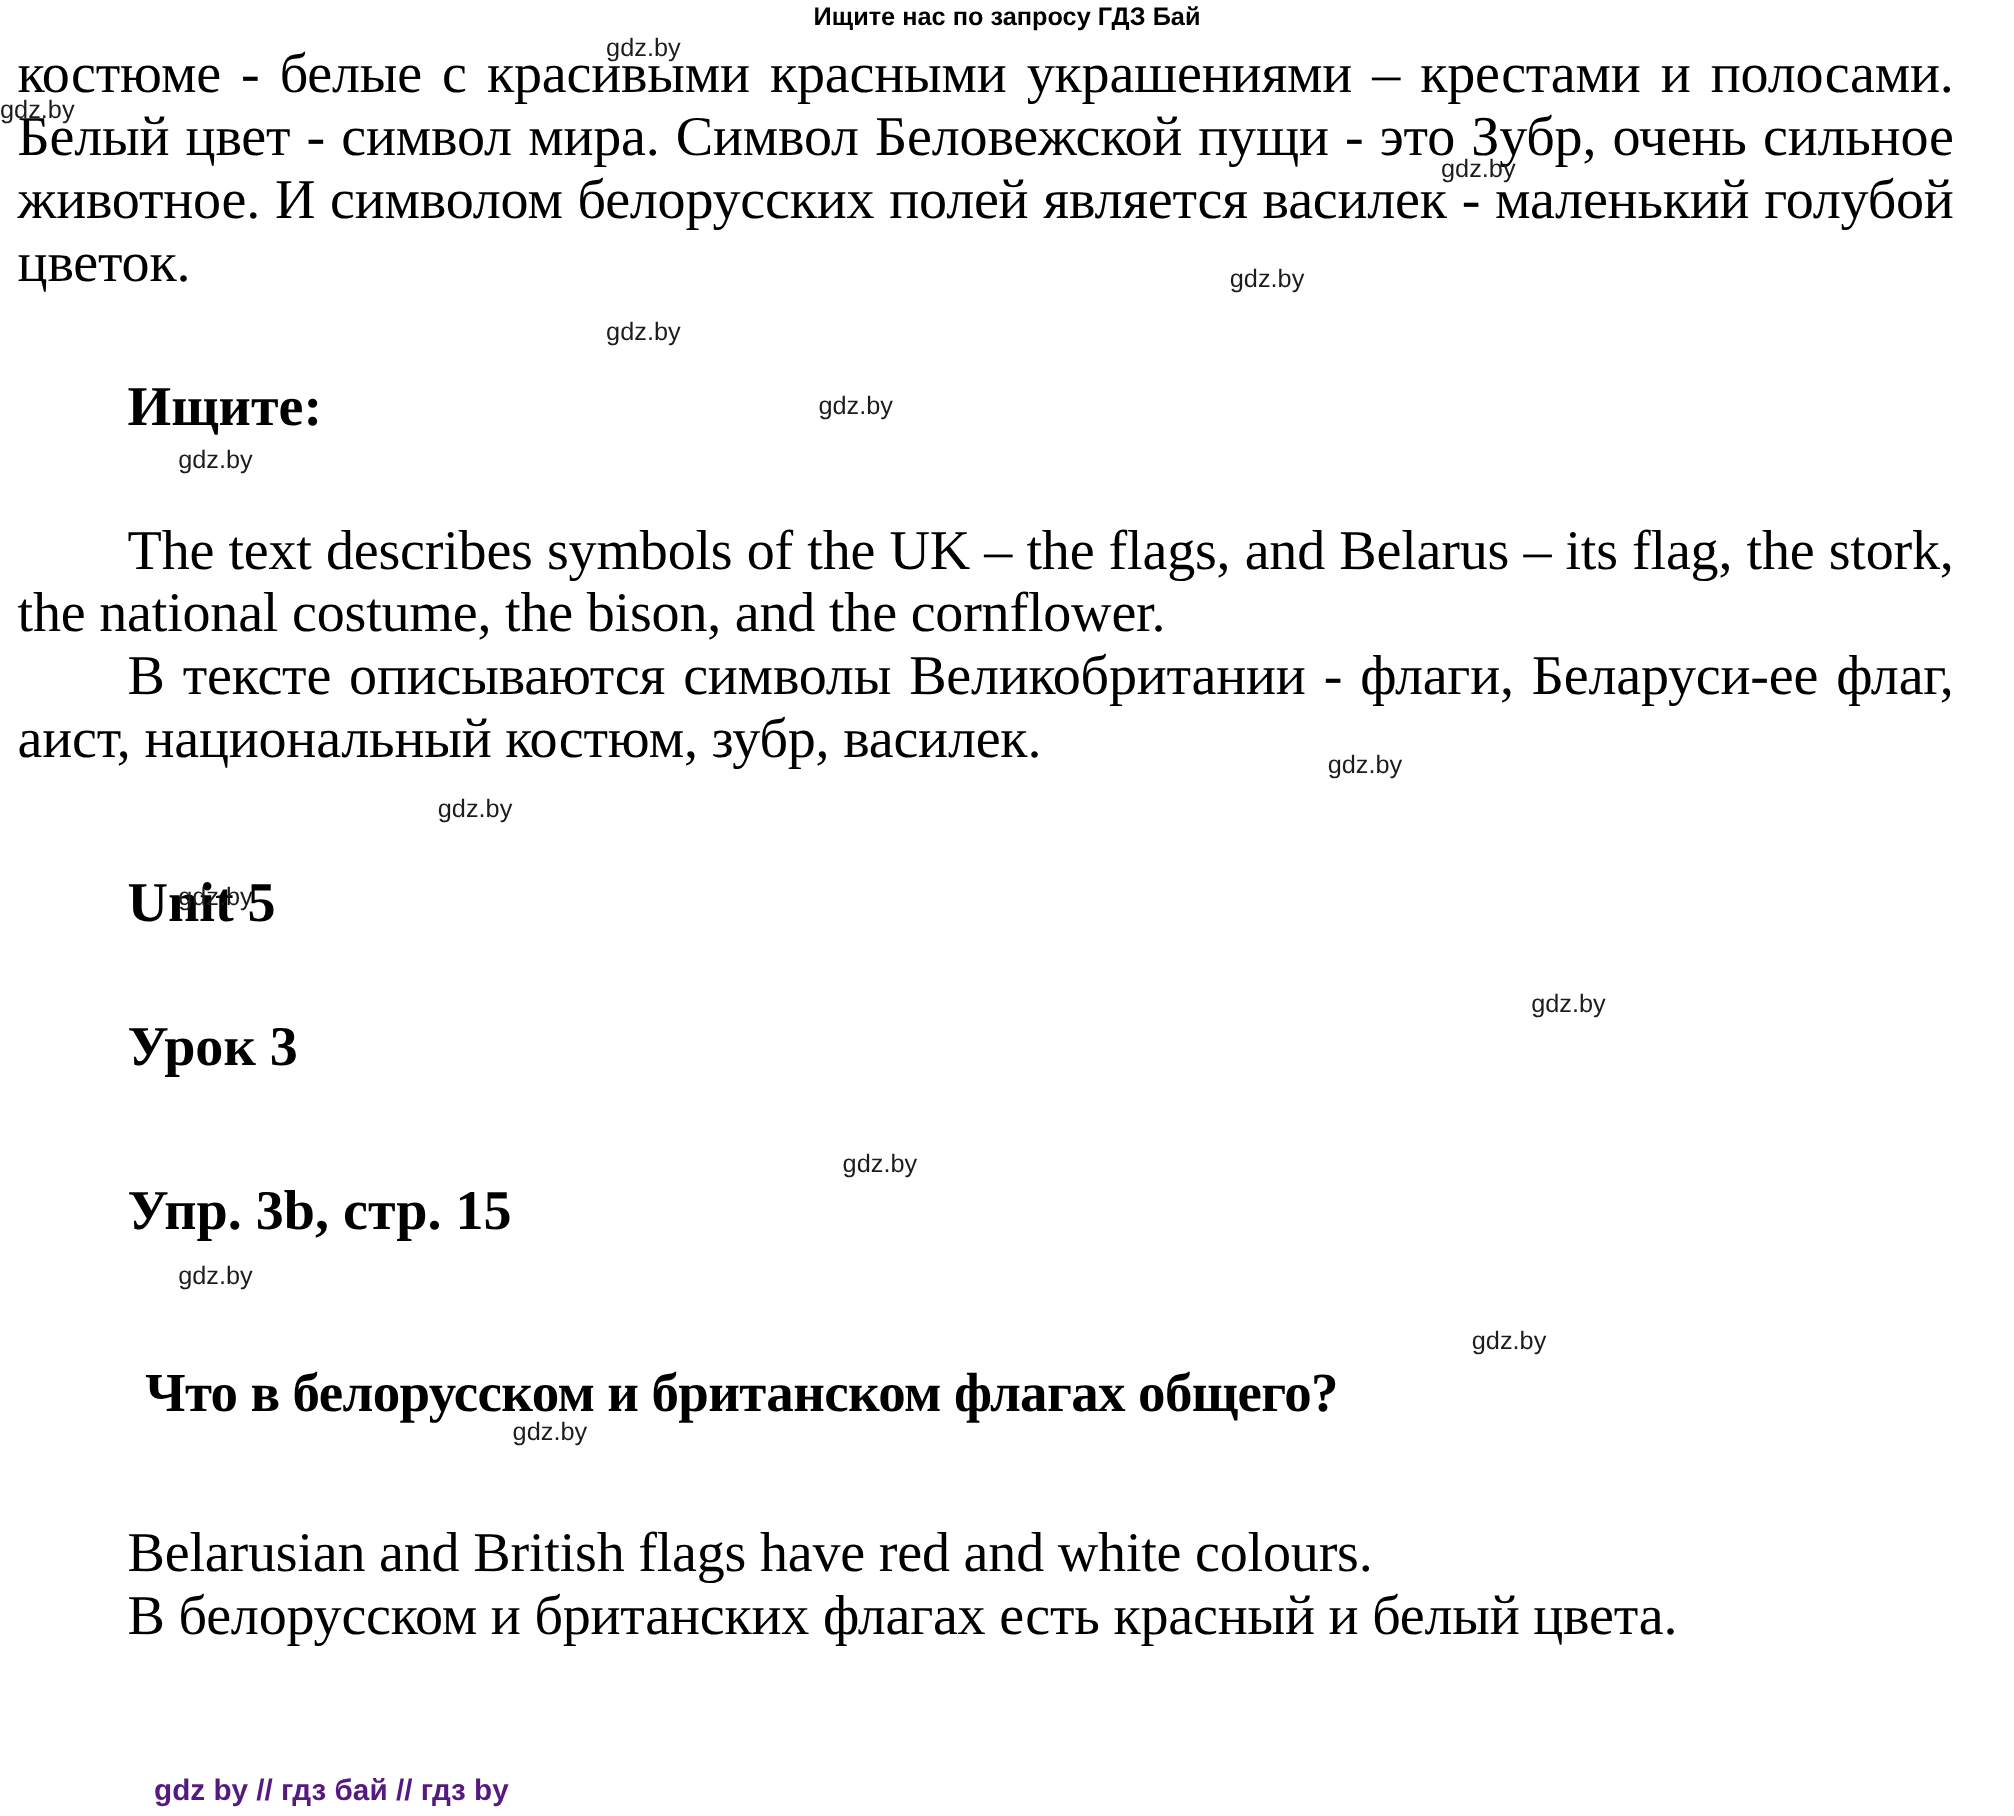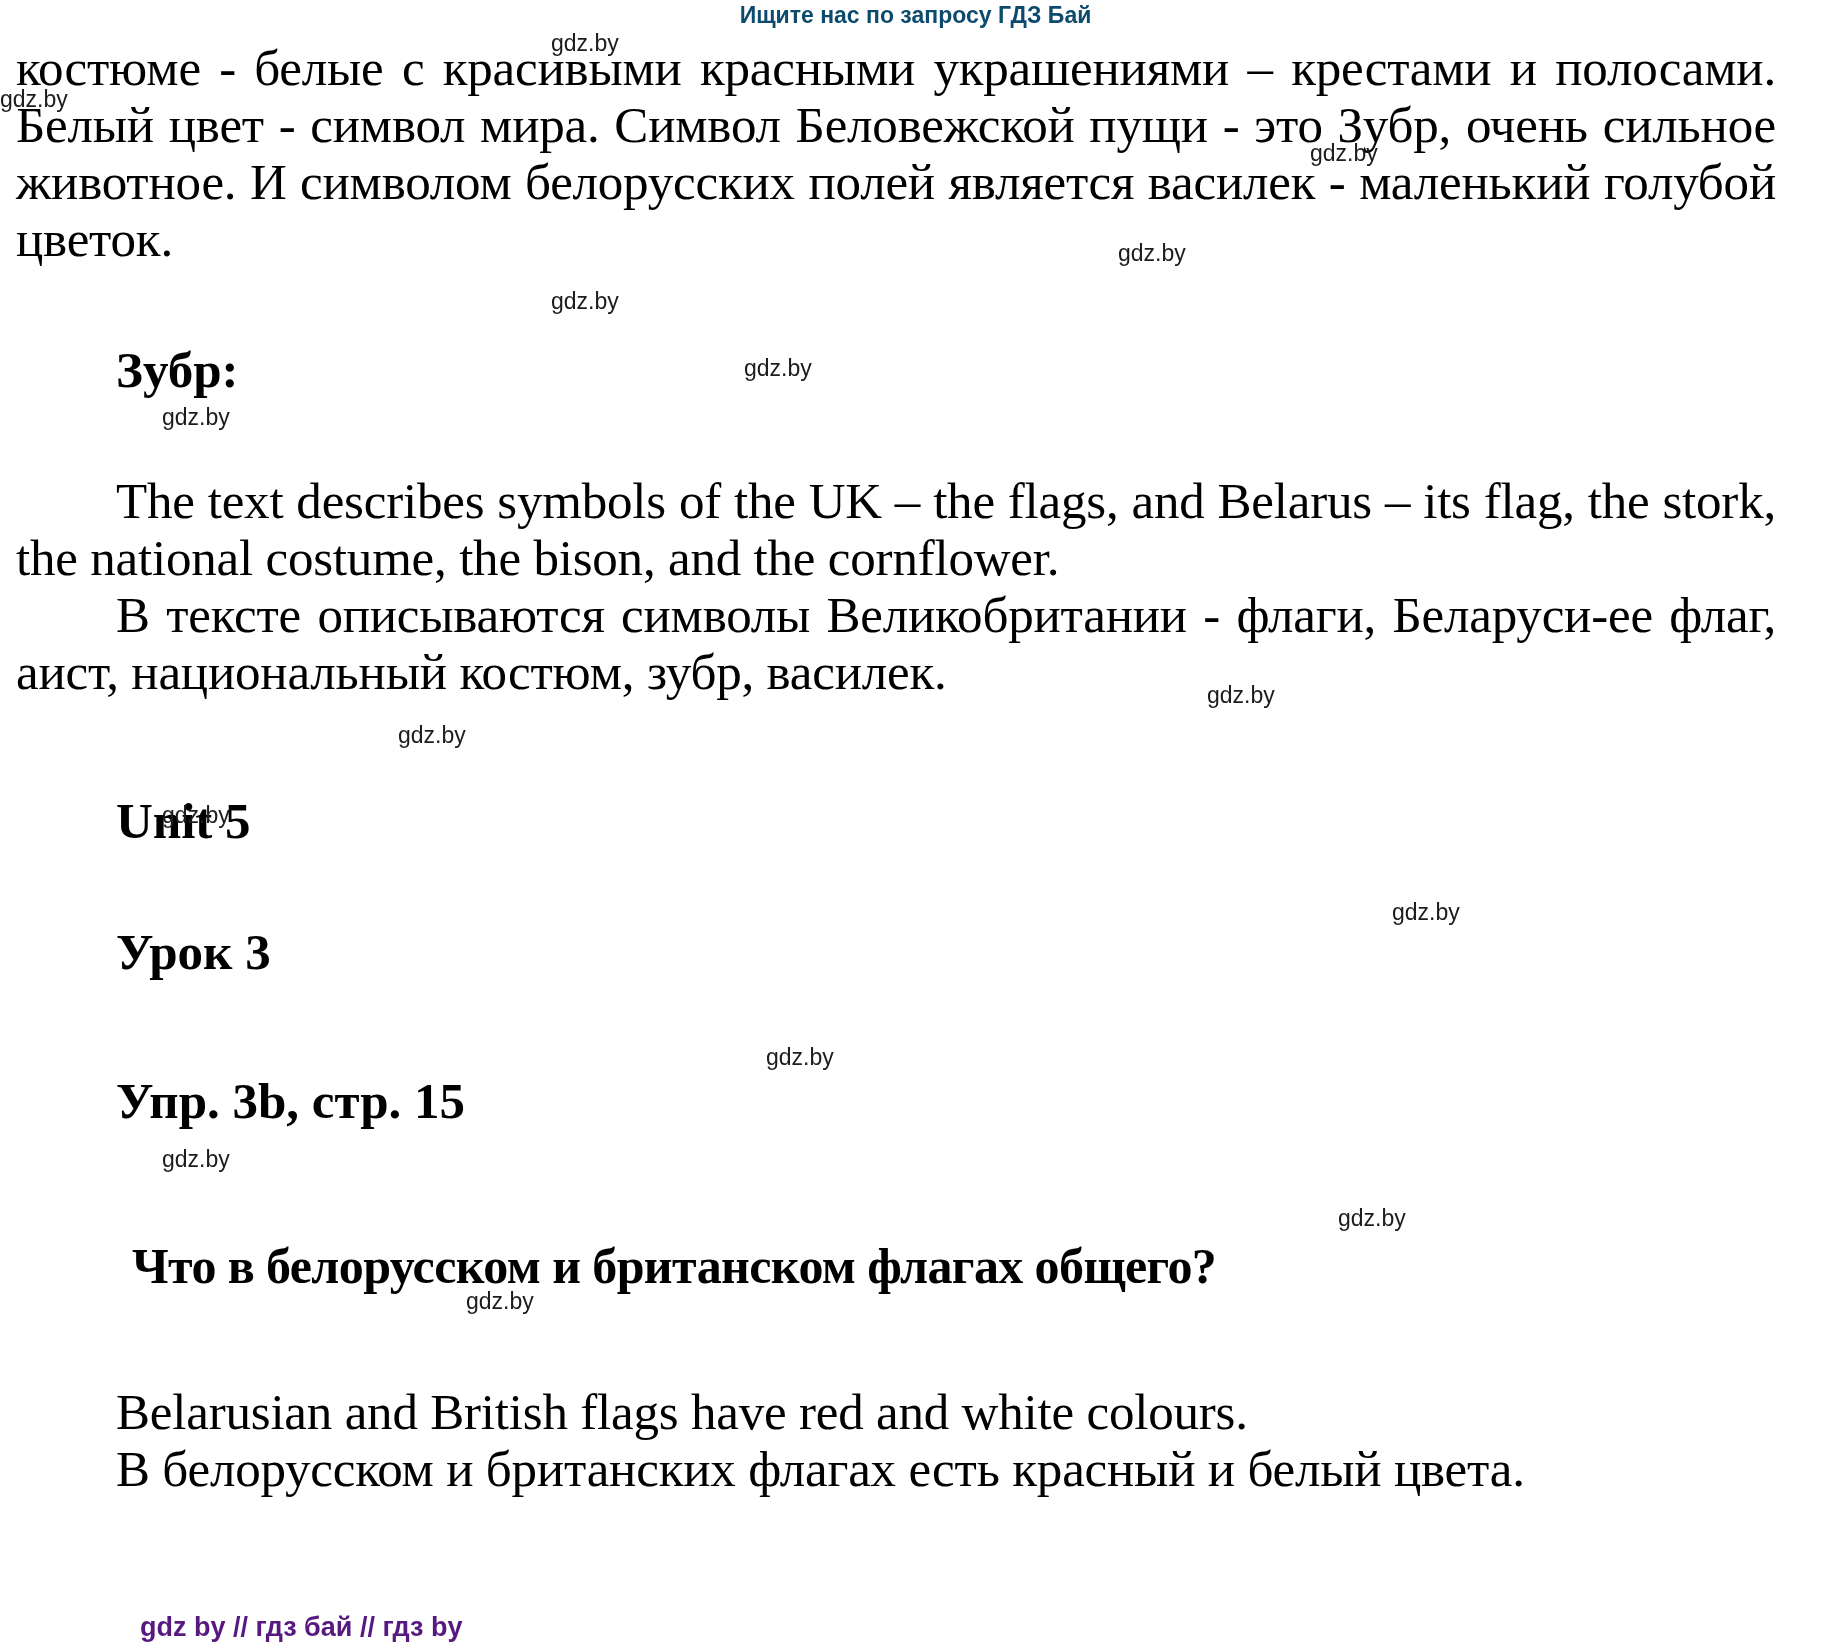--- a/index.html
+++ b/index.html
@@ -20,21 +20,21 @@
   
   .promo-header {
     position: absolute;
     top: 2px;
     left: 0;
     width: 100%;
     text-align: center;
     font-family: "Liberation Sans", "DejaVu Sans", sans-serif;
     font-weight: bold;
     font-size: 23px;
-    color: #0c4a6e;
+    color: #000000;
     letter-spacing: 0px;
   }
 
   
   .content {
     position: absolute;
     left: 16px;
     top: 40px;
     width: 1760px;
   }
@@ -105,21 +105,21 @@
 <div id="page">
 
   <div class="promo-header">Ищите нас по запросу ГДЗ Бай</div>
 
   <div class="content">
 
     <p class="para">костюме -  белые с красивыми красными украшениями – крестами и полосами. Белый цвет - символ мира. Символ Беловежской пущи - это Зубр, очень сильное животное. И символом белорусских полей является василек - маленький голубой цветок.</p>
 
     <div class="spacer-l"></div>
 
-    <h2 class="heading">Зубр:</h2>
+    <h2 class="heading">Ищите:</h2>
 
     <div class="spacer-l"></div>
 
     <p class="para"><span class="indent"></span><span>The text describes symbols of the UK – the flags, and Belarus – its flag, the stork, the national costume, the bison, and the cornflower.</span></p>
 
     <p class="para"><span class="indent"></span><span>В тексте описываются символы Великобритании - флаги, Беларуси-ее флаг, аист, национальный костюм, зубр, василек.</span></p>
 
     <div class="spacer-xl"></div>
 
     <h2 class="heading">Unit 5</h2>

